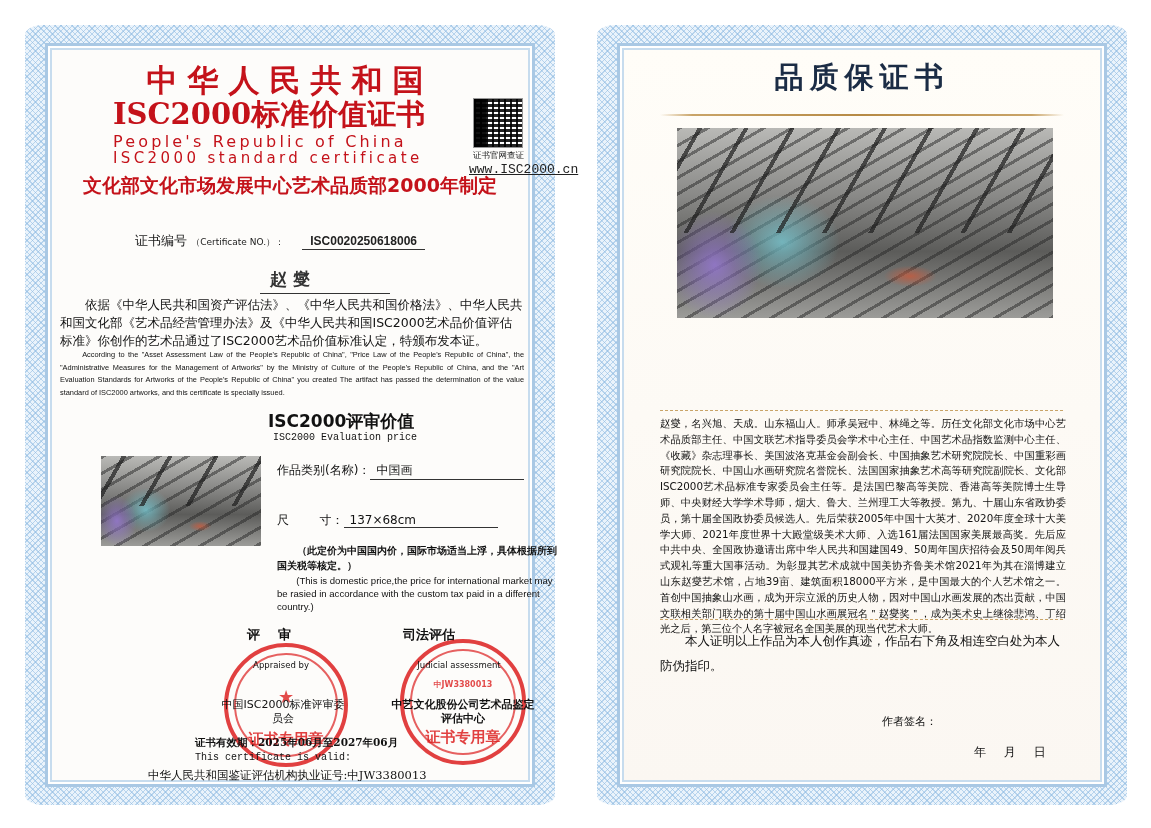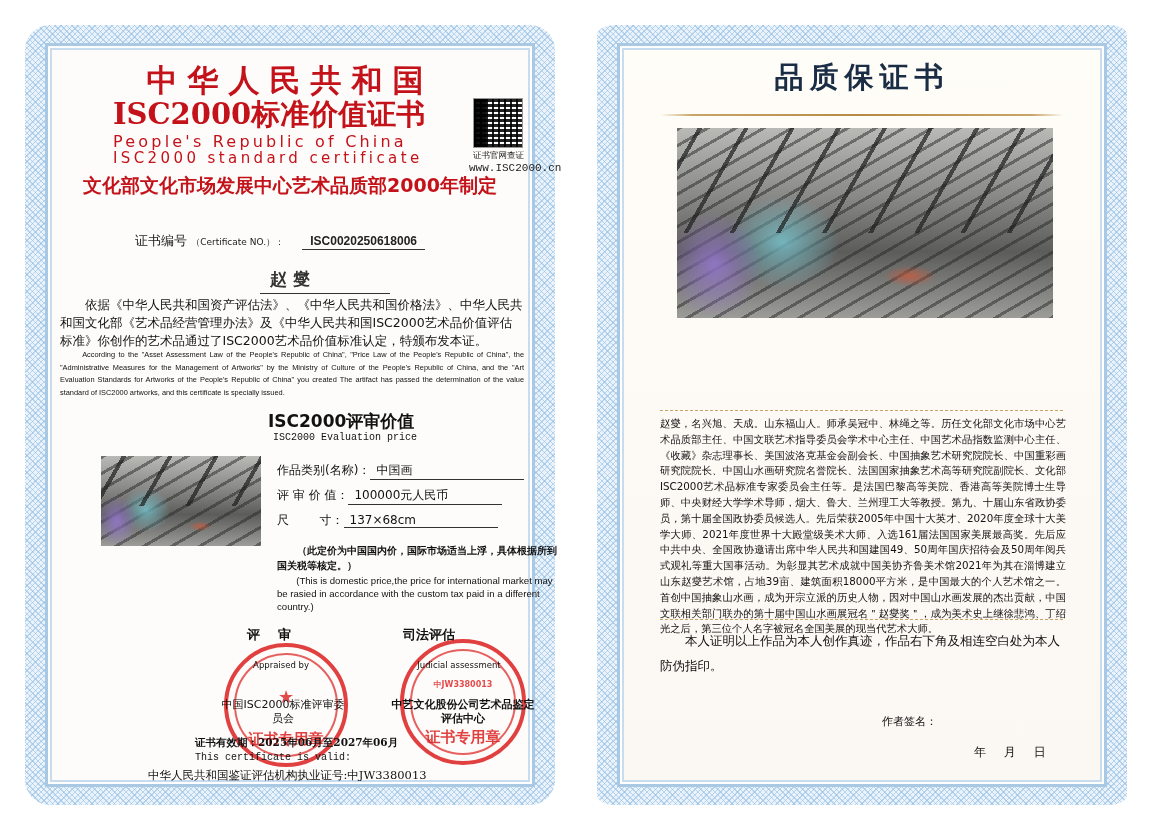--- a/index.html
+++ b/index.html
@@ -3,21 +3,21 @@
 <meta charset="utf-8">
 <style>
   html,body{margin:0;padding:0;}
   body{width:1151px;height:828px;background:#ffffff;position:relative;overflow:hidden;font-family:"DejaVu Sans",sans-serif;}
   .cert{position:absolute;top:25px;width:530px;height:780px;
     background:
       repeating-linear-gradient(45deg, rgba(140,185,225,.55) 0 1px, transparent 1px 4px),
       repeating-linear-gradient(-45deg, rgba(140,185,225,.55) 0 1px, transparent 1px 4px),
       #eaf3fb;
     border-radius:18px / 10px;}
-  .cert-left{left:25px;border-radius:25px;}
+  .cert-left{left:25px;}
   .cert-right{left:597px;}
   .inner{position:absolute;left:20px;top:18px;right:20px;bottom:18px;background:#fdfcfa;
     border:3px solid #a9c8e4;box-shadow:inset 0 0 0 2px #fff, inset 0 0 0 4px #c7dcee;}
   .inner.warm{background:linear-gradient(180deg,#fffdf8,#fbf7f2);}
   .abs{position:absolute;}
   .red{color:#c4121a;}
   .serif{font-family:"DejaVu Serif","Liberation Serif",serif;}
   .mono{font-family:"Liberation Mono","DejaVu Sans Mono",monospace;}
   .center{text-align:center;}
 
@@ -26,21 +26,21 @@
   .title-isc{left:65px;top:49px;font-size:29px;font-weight:bold;}
   .en1{left:65px;top:86px;font-size:16px;letter-spacing:3.2px;}
   .en2{left:65px;top:103px;font-size:15px;letter-spacing:3.4px;}
   .qr{left:425px;top:52px;width:48px;height:48px;background:#fff;border:1px solid #999;
     background-image:
       linear-gradient(90deg,#111 0 25%,transparent 25%),
       repeating-linear-gradient(0deg,#222 0 3px,#fff 3px 5px),
       repeating-linear-gradient(90deg,#222 0 2px,#fff 2px 6px);
     background-blend-mode:multiply;}
   .qr-a{left:425px;top:104px;font-size:8.5px;color:#222;}
-  .qr-b{left:421px;top:116px;font-size:11px;color:#222;}
+  .qr-b{left:421px;top:116px;font-size:13px;color:#222;text-decoration:underline;}
   .dept-cn{left:0;right:0;top:127px;font-size:19px;font-weight:bold;}
   .dept-en{left:0;right:0;top:160px;font-size:8.8px;font-weight:bold;}
   .certno-row{left:87px;top:186px;font-size:13px;color:#222;}
   .certno-row .small{font-size:9px;}
   .certno-val{display:inline-block;margin-left:14px;border-bottom:1px solid #333;padding:0 8px 1px;font-weight:bold;font-size:12px;font-family:"Liberation Sans",sans-serif;}
   .name{left:0;right:0;top:222px;font-size:17px;font-weight:bold;color:#333;}
   .name-line{left:212px;top:247px;width:130px;border-top:1px solid #333;}
   .body-cn{left:12px;right:8px;top:250px;font-size:12.5px;line-height:18px;color:#111;text-indent:2em;}
   .body-en{left:12px;right:8px;top:303px;font-size:7.4px;line-height:12.5px;color:#111;text-indent:3em;font-family:"Liberation Sans",sans-serif;text-align:justify;}
   .eval-cn{left:220px;top:364px;font-size:17px;font-weight:bold;color:#111;}
@@ -118,23 +118,20 @@
     <div class="abs eval-cn">ISC2000评审价值</div>
     <div class="abs eval-en mono">ISC2000 Evaluation price</div>
 
     <div class="abs painting p-small">
         <div class="roofs"></div>
       </div>
 
     <div class="abs field f1">
       <span>作品类别(名称)：</span><span class="val">中国画</span>
     </div>
-    <div class="abs field f2">
-      <span style="white-space:pre">评 审 价 值：</span><span class="val">100000元人民币</span>
-    </div>
     <div class="abs field f3">
       <span style="white-space:pre">尺        寸：</span><span class="val">137×68cm</span>
     </div>
 
     <div class="abs note-cn">（此定价为中国国内价，国际市场适当上浮，具体根据所到国关税等核定。）</div>
     <div class="abs note-en">(This is domestic price,the price for international market may be rasied in accordance with the custom tax paid in a different country.)</div>
 
     <div class="abs lbl-review">评审</div>
     <div class="abs lbl-judicial">司法评估</div>
 

